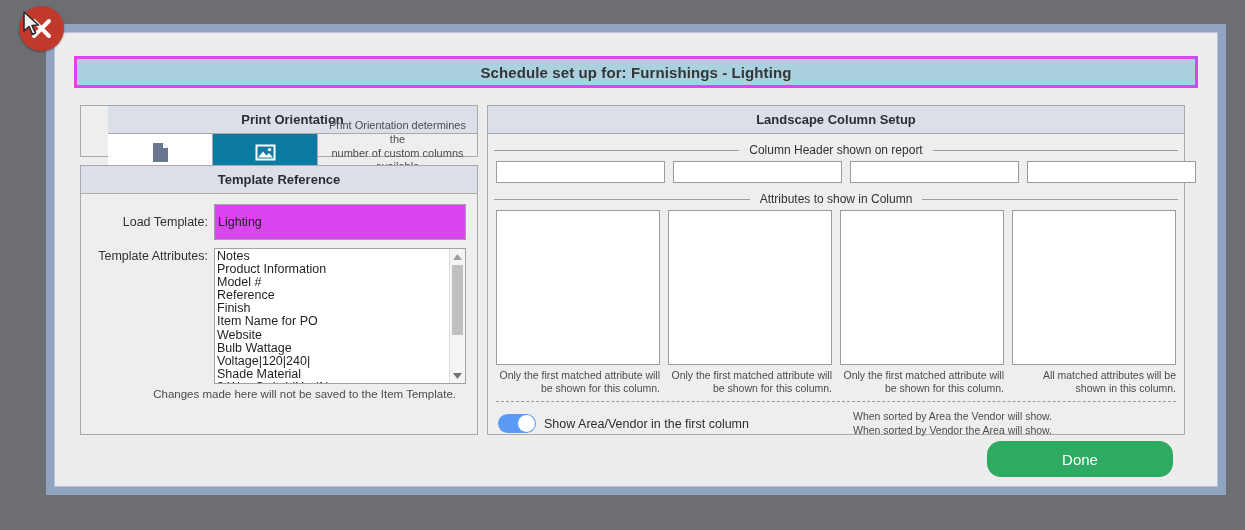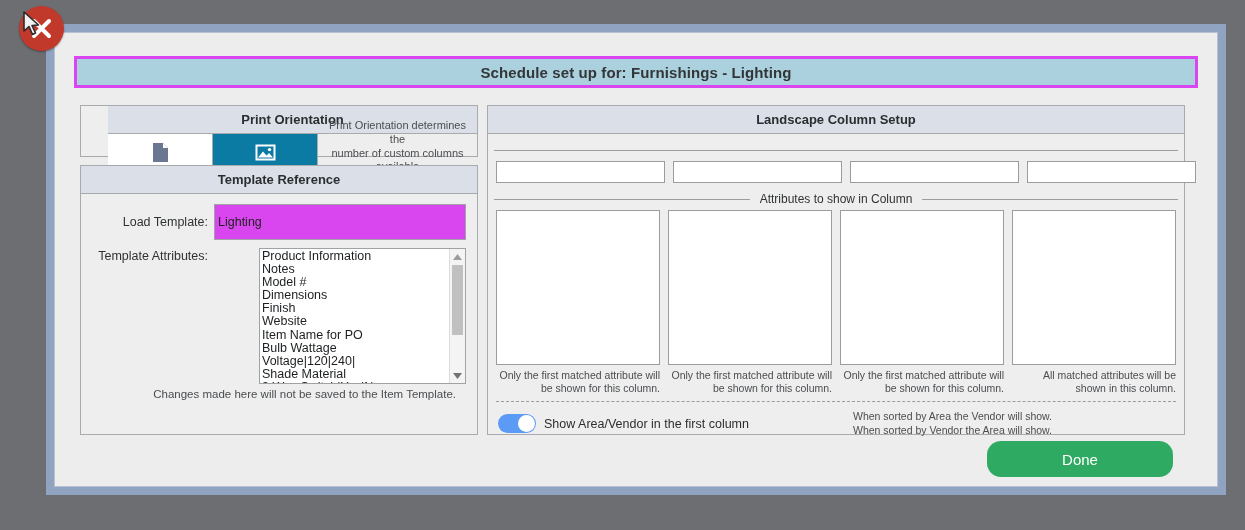--- a/index.html
+++ b/index.html
@@ -143,21 +143,21 @@
     height: 36px;
     background: #d946ef;
     border: 1px solid #a0a3a6;
     font-size: 12.5px;
     color: #222;
     padding: 0 3px;
     box-sizing: border-box;
     line-height: 18px;
     font-family: "Liberation Sans", sans-serif;
   }
-  .attrs-row { display: flex; align-items: flex-start; gap: 45px; }
+  .attrs-row { display: flex; align-items: flex-start; }
   .attrs-label {
     font-size: 12.5px;
     color: #2f3234;
     text-align: right;
     width: 122px;
     padding-right: 6px;
     padding-top: 1px;
     box-sizing: border-box;
   }
   .listbox {
@@ -358,27 +358,27 @@
 
         <div class="field-row">
           <div class="field-label">Load Template:</div>
           <input class="text-input" type="text" value="Lighting" style="">
         </div>
 
         <div class="attrs-row">
           <div class="attrs-label">Template Attributes:</div>
           <div class="listbox">
             <div class="listbox-items" id="attr-list">
+                <div>Notes</div>
                 <div>Product Information</div>
-                <div>Notes</div>
                 <div>Model #</div>
-                <div>Dimensions</div>
+                <div>Reference</div>
                 <div>Finish</div>
+                <div>Item Name for PO</div>
                 <div>Website</div>
-                <div>Item Name for PO</div>
                 <div>Bulb Wattage</div>
                 <div>Voltage|120|240|</div>
                 <div>Shade Material</div>
                 <div>3 Way Switch|Yes|No</div>
               </div>
             <div class="sb">
               <div class="sb-arrow">
                 <svg width="9" height="6" viewBox="0 0 9 6">
                     <path d="M4.5 0 L9 6 L0 6 Z" fill="#9a9da0"></path>
                   </svg>
@@ -396,20 +396,21 @@
         <div class="panel-footnote">Changes made here will not be saved to the Item Template.</div>
       </div>
     </div>
 
     <div class="panel" id="landscape-panel">
       <div class="panel-head">Landscape Column Setup</div>
       <div class="lc-body">
 
         <div class="fieldset-legend">
           <div class="line"></div>
+          <div class="lbl">Column Header shown on report</div>
           <div class="line"></div>
         </div>
 
         <div class="col-grid" id="col-header-grid">
             <input type="text" class="col-input" placeholder="" style="">
             <input type="text" class="col-input" placeholder="" style="">
             <input type="text" class="col-input" placeholder="" style="">
             <input type="text" class="col-input" placeholder="" style="">
           </div>
 

